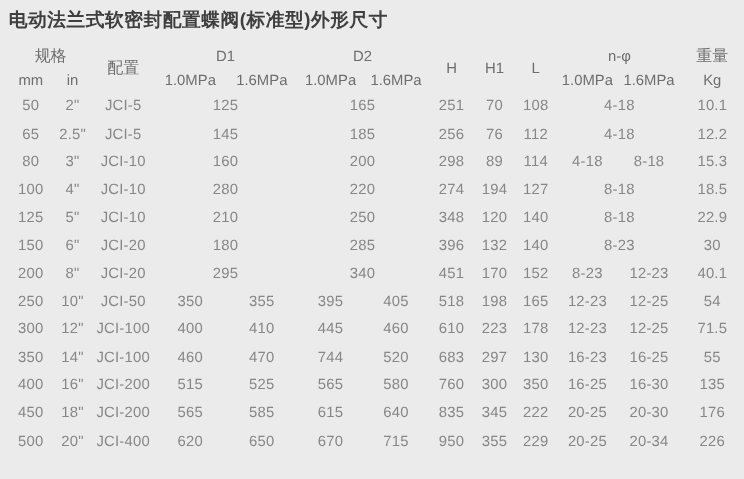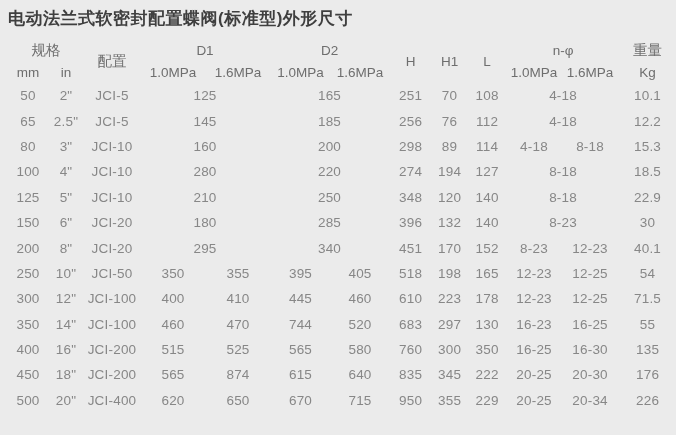--- a/index.html
+++ b/index.html
@@ -240,21 +240,21 @@
         <td>350</td>
         <td>16-25</td>
         <td>16-30</td>
         <td>135</td>
       </tr>
       <tr>
         <td>450</td>
         <td>18"</td>
         <td>JCI-200</td>
         <td>565</td>
-        <td>874</td>
+        <td>585</td>
         <td>615</td>
         <td>640</td>
         <td>835</td>
         <td>345</td>
         <td>222</td>
         <td>20-25</td>
         <td>20-30</td>
         <td>176</td>
       </tr>
       <tr>

